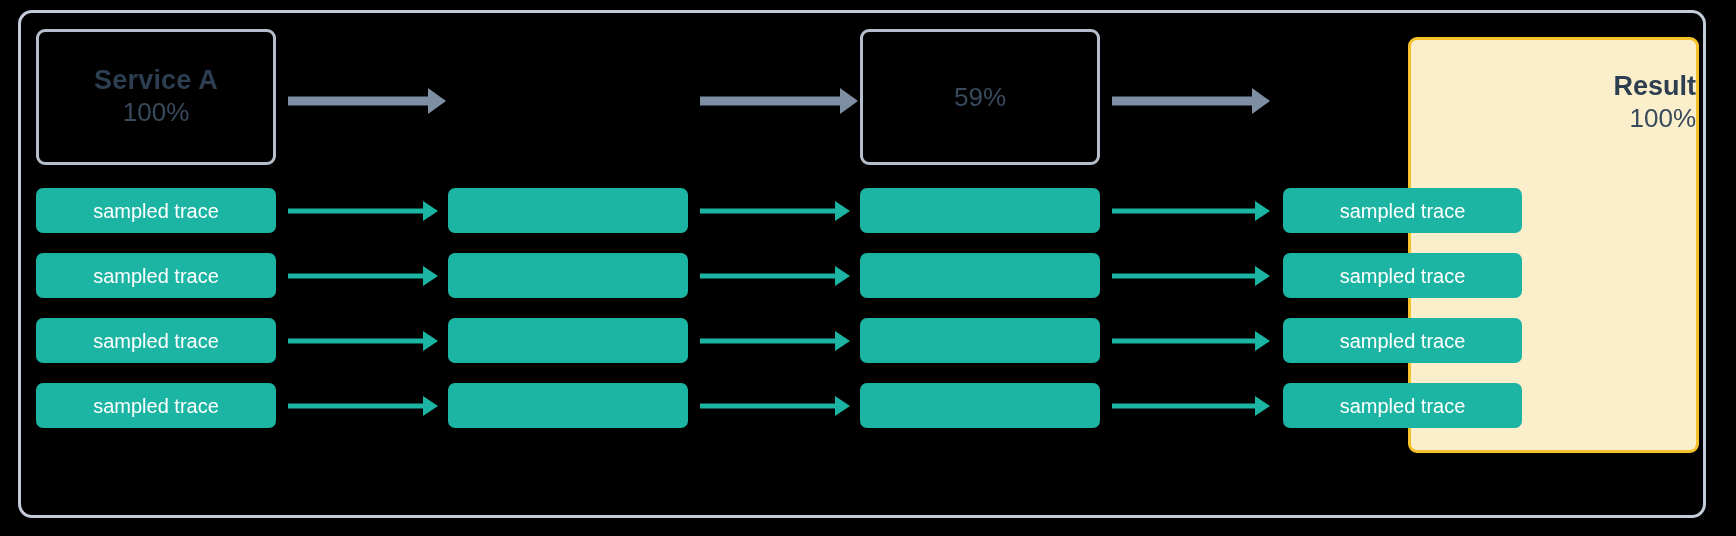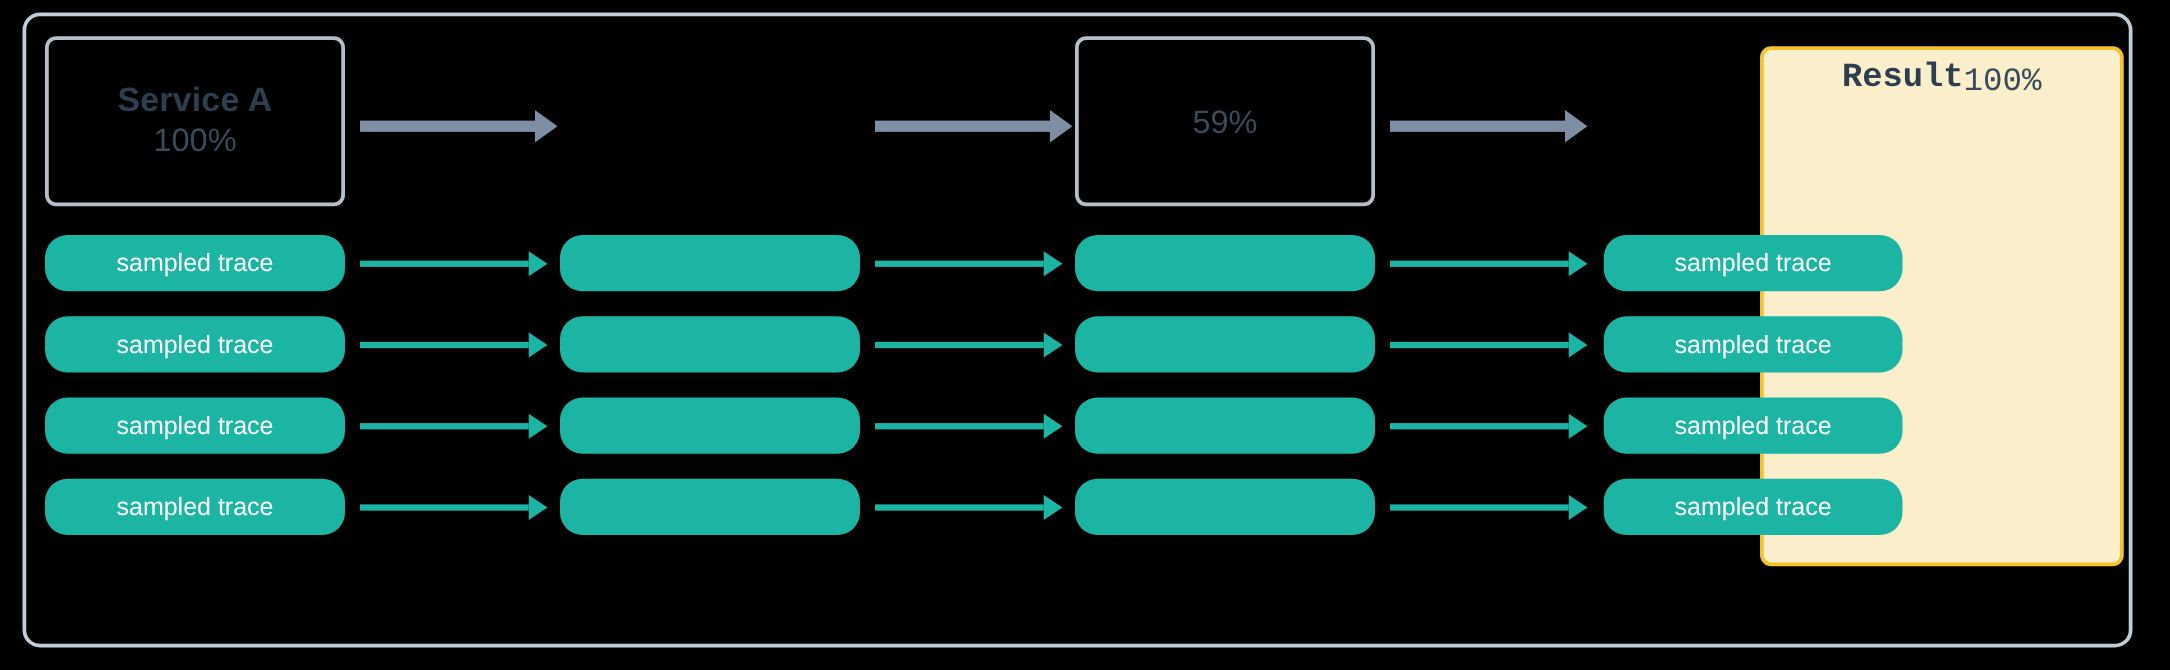--- a/index.html
+++ b/index.html
@@ -57,38 +57,37 @@
     color: #384a5c;
     line-height: 1.22;
     margin-top: 2px;
   }
 
   .result-head {
     position: absolute;
     left: 1411px; top: 48px;
     width: 285px; height: 110px;
     display: flex;
-    flex-direction: row;
-    align-items: flex-start;
+    flex-direction: column;
+    align-items: flex-end;
     justify-content: center;
     pointer-events: none;
-    font-family: Liberation Mono, monospace;
   }
   .result-head .svc-title {
     font-size: 27px; font-weight: bold; color: #2c3e50; line-height: 1.12;
   }
   .result-head .svc-pct {
     font-size: 26px; color: #384a5c; line-height: 1.22; margin-top: 2px;
   }
 
   
   .trace-bar {
     position: absolute;
     height: 45px;
-    border-radius: 18px;
+    border-radius: 7px;
     background: #1cb5a3;
     display: flex;
     align-items: center;
     justify-content: center;
   }
   .trace-bar .bar-label {
     font-size: 20px;
     color: #ffffff;
     line-height: 1;
     white-space: nowrap;

